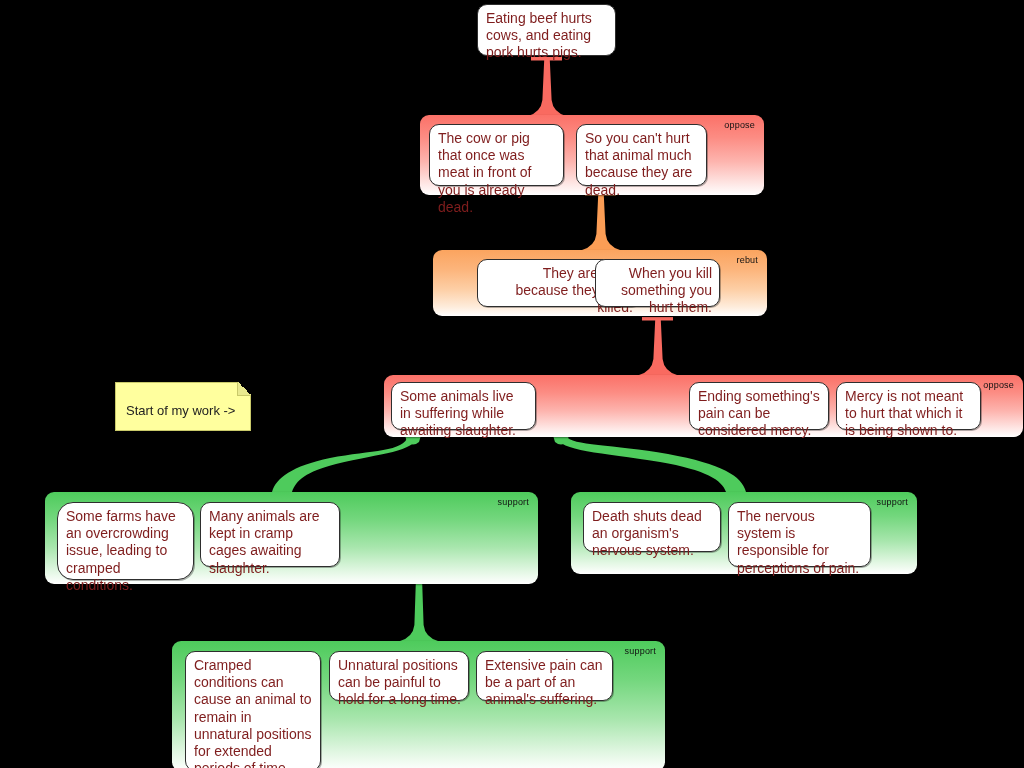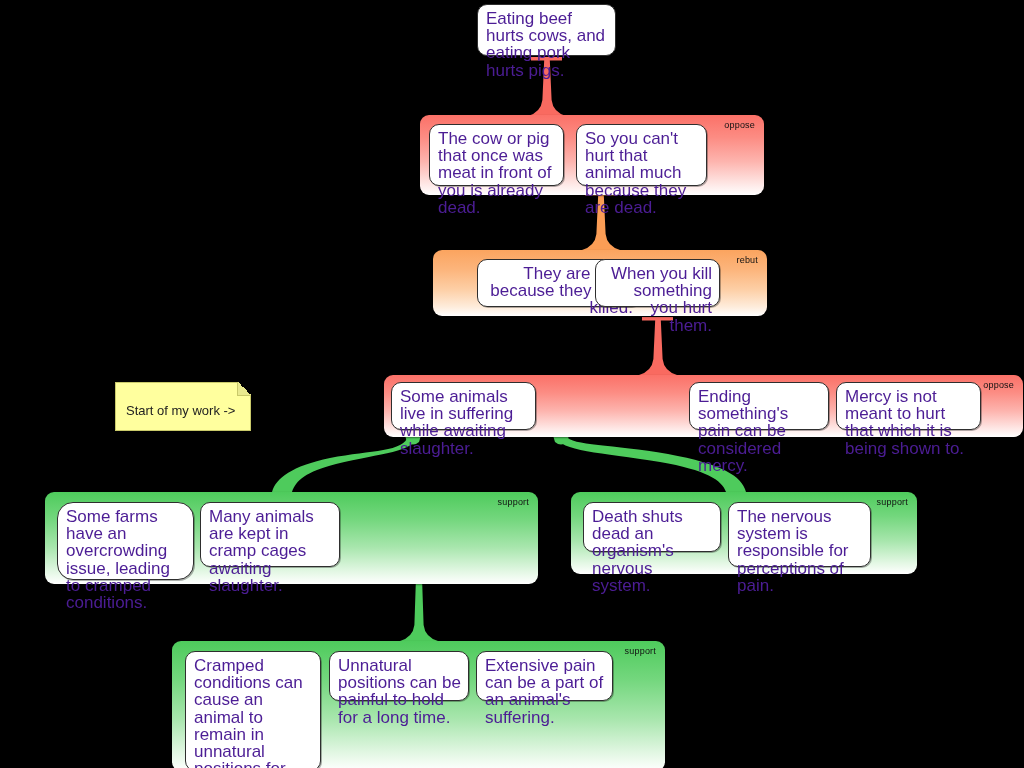--- a/index.html
+++ b/index.html
@@ -18,22 +18,22 @@
   .group.rebut {background:linear-gradient(to bottom,#fba45f 0%,#fcb57c 30%,#fdcfa6 60%,#feecdb 86%,#ffffff 100%);text-align:right;}
   .group.support{background:linear-gradient(to bottom,#4ecb5c 0%,#74d77e 30%,#a8e6ad 60%,#e2f7e3 86%,#ffffff 100%);}
 
   .group-label{position:absolute;top:5px;right:9px;font-size:9px;
                color:#111;letter-spacing:.2px;font-weight:400;}
 
   
   .box{position:absolute;background:#fff;border:1.4px solid #2e2e2e;
        border-radius:10px;box-sizing:border-box;
        box-shadow:1px 1px 0 rgba(0,0,0,.30);
-       padding:5px 7px 4px 8px;font-size:17px;line-height:17.2px;
-       color:#4c1d95;}
+       padding:5px 7px 4px 8px;font-size:14px;line-height:17.2px;
+       color:#7f1d1d;}
 
   
   .root{position:absolute;}
 
   
   .note{position:absolute;background:#ffff9e;border:1px solid #c9c96a;
         box-sizing:border-box;font-size:13px;line-height:20px;color:#222;
         padding:18px 10px;box-shadow:1px 1px 1px rgba(0,0,0,.5);}
   .note .fold{position:absolute;right:-1px;top:-1px;width:13px;height:13px;
         background:linear-gradient(225deg,#000 0 50%,#e9e98e 50% 100%);

